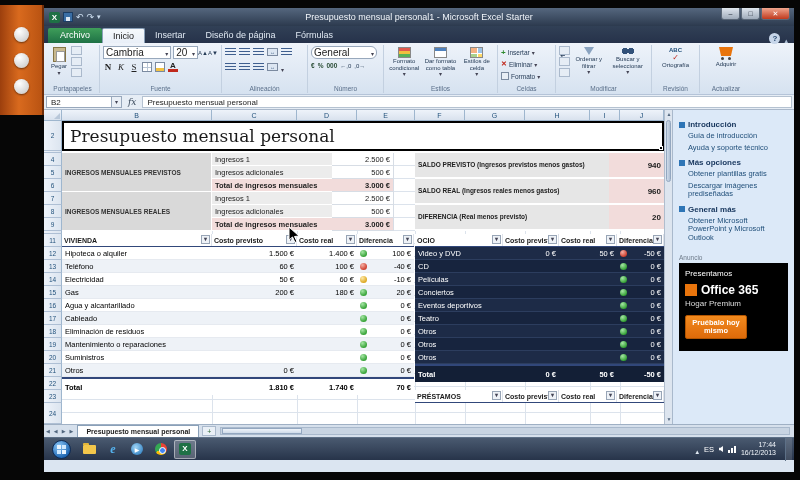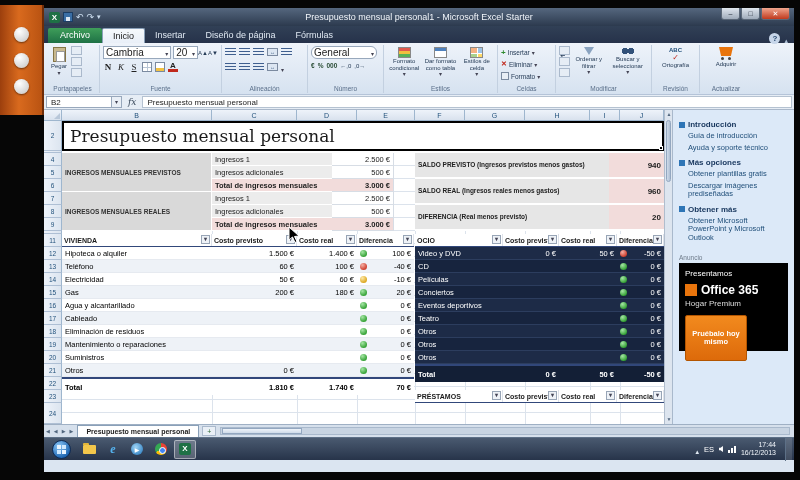--- a/index.html
+++ b/index.html
@@ -164,21 +164,21 @@
   .tp-head{display:flex;align-items:center;gap:3px;color:#17365d;font-weight:bold;font-size:8px;margin-top:6px;}
   .tp-bullet{width:6px;height:6px;background:#2e75b6;flex:none;}
   .tp-link{display:block;color:#1f4e79;margin:3px 0 0 9px;line-height:8.5px;cursor:pointer;}
   .ad-label{color:#6e7b8a;font-size:6.5px;margin-top:12px;}
   .ad{background:#000;color:#fff;padding:6px 6px;margin-top:2px;height:88px;}
   .ad-line1{font-size:8px;}
   .ad-brand{display:flex;align-items:center;gap:4px;margin:5px 0 2px;}
   .o365{width:12px;height:12px;background:#e8740c;flex:none;}
   .ad-brandname{font-size:12px;font-weight:bold;}
   .ad-line2{font-size:8px;color:#ddd;}
-  .ad-btn{margin-top:7px;background:linear-gradient(#f28a1e,#dd6a0a);color:#fff;border:1px solid #b35500;font-size:7.5px;font-weight:bold;padding:14px 5px;width:62px;text-align:center;border-radius:2px;line-height:8px;}
+  .ad-btn{margin-top:7px;background:linear-gradient(#f28a1e,#dd6a0a);color:#fff;border:1px solid #b35500;font-size:7.5px;font-weight:bold;padding:3px 5px;width:62px;text-align:center;border-radius:2px;line-height:8px;}
 
   
   .sheettabs{height:13px;background:#d6e0ec;border-top:1px solid #9fb0c4;display:flex;align-items:center;flex:none;}
   .nav{font-size:5px;color:#51667e;padding:0 2px;}
   .stab{background:#fff;border:1px solid #8aa0b8;border-bottom:none;height:12px;line-height:11px;padding:0 8px;font-size:7px;font-weight:bold;color:#222;margin-left:2px;}
   .addsheet{width:14px;height:10px;background:#e9eff6;border:1px solid #aab9cc;margin-left:3px;font-size:7px;line-height:9px;text-align:center;color:#2e6b36;}
   .addsheet::after{content:"+";}
   .hscroll{flex:1;margin:2px 4px;height:8px;background:#c8d4e2;border:1px solid #a9b9cc;position:relative;}
   .hthumb{position:absolute;left:1px;top:0;width:80px;height:6px;background:linear-gradient(#eef3f9,#cfdbe9);border:1px solid #93a7c0;}
 
@@ -786,21 +786,21 @@
         <a class="tp-link">Guía de introducción</a>
         <a class="tp-link">Ayuda y soporte técnico</a>
         <div class="tp-head">
           <span class="tp-bullet"></span>
           <span>Más opciones</span>
         </div>
         <a class="tp-link">Obtener plantillas gratis</a>
         <a class="tp-link">Descargar imágenes prediseñadas</a>
         <div class="tp-head">
           <span class="tp-bullet"></span>
-          <span>Obtener más</span>
+          <span>General más</span>
         </div>
         <a class="tp-link">Obtener Microsoft PowerPoint y Microsoft Outlook</a>
         <div class="ad-label">Anuncio</div>
         <div class="ad">
           <div class="ad-line1">Presentamos</div>
           <div class="ad-brand">
             <span class="o365"></span>
             <span class="ad-brandname">Office 365</span>
           </div>
           <div class="ad-line2">Hogar Premium</div>

